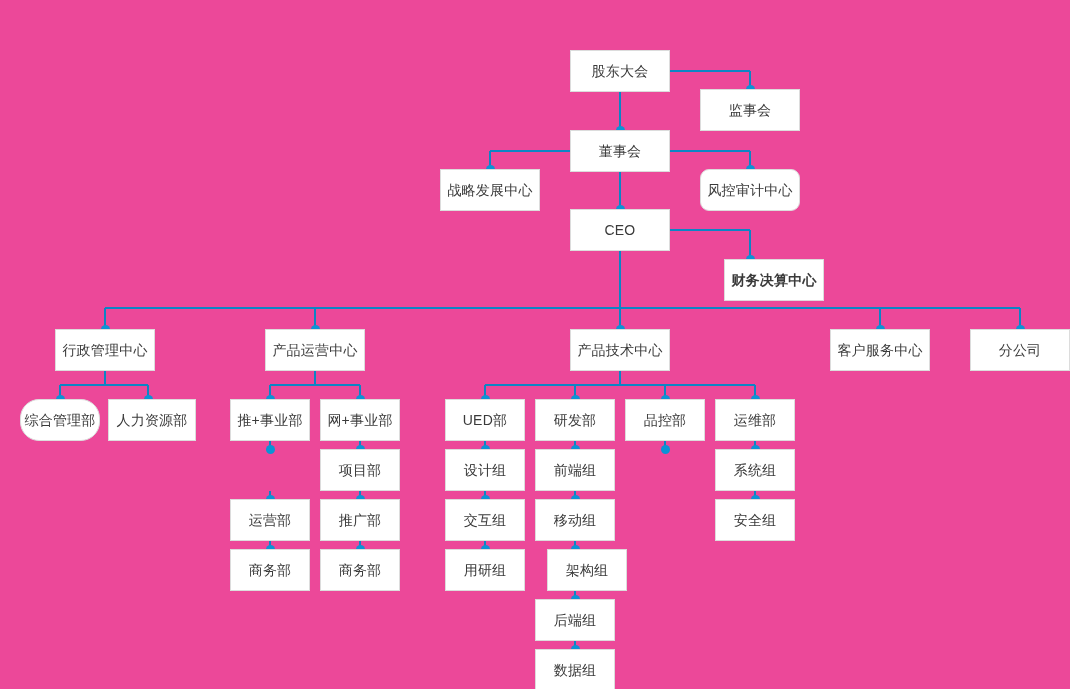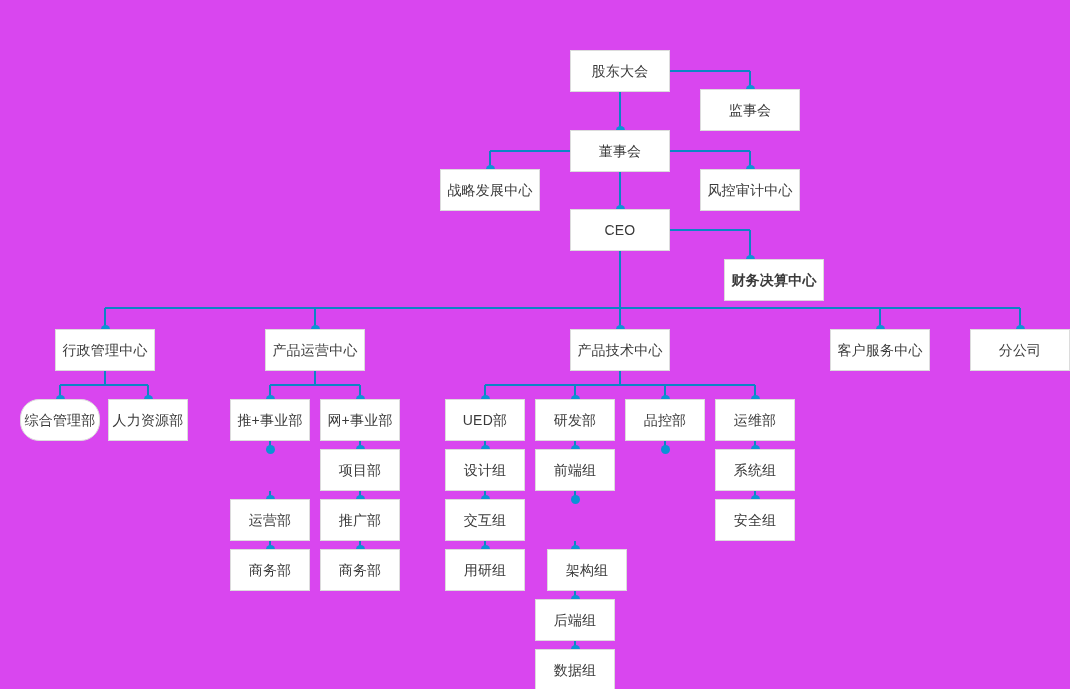--- a/index.html
+++ b/index.html
@@ -9,21 +9,21 @@
     background: #ffffff;
   }
   body {
     font-family: "Liberation Sans", "DejaVu Sans", sans-serif;
     -webkit-font-smoothing: antialiased;
   }
   #chart-root {
     position: relative;
     width: 1070px;
     height: 689px;
-    background: #d946ef;
+    background: #ec4899;
     overflow: hidden;
   }
   
   #connector-layer {
     position: absolute;
     left: 0;
     top: 0;
     width: 1070px;
     height: 689px;
     z-index: 1;
@@ -170,21 +170,21 @@
       </div>
       <div class="node" style="left: 700px; top: 89px; width: 100px; height: 42px; border-color: rgb(220, 220, 220); background: rgb(255, 255, 255); color: rgb(58, 58, 58);">
         <span class="node-label">监事会</span>
       </div>
       <div class="node" style="left: 570px; top: 130px; width: 100px; height: 42px; border-color: rgb(220, 220, 220); background: rgb(255, 255, 255); color: rgb(58, 58, 58);">
         <span class="node-label">董事会</span>
       </div>
       <div class="node" style="left: 440px; top: 169px; width: 100px; height: 42px; border-color: rgb(220, 220, 220); background: rgb(255, 255, 255); color: rgb(58, 58, 58);">
         <span class="node-label">战略发展中心</span>
       </div>
-      <div class="node" style="left: 700px; top: 169px; width: 100px; height: 42px; border-color: rgb(220, 220, 220); background: rgb(255, 255, 255); color: rgb(58, 58, 58);">
+      <div class="node" style="left: 700px; top: 169px; width: 100px; height: 42px; border-color: rgb(220, 220, 220); background: rgb(255, 255, 255); color: rgb(58, 58, 58); border-radius: 9px;">
         <span class="node-label">风控审计中心</span>
       </div>
       <div class="node" style="left: 570px; top: 209px; width: 100px; height: 42px; border-color: rgb(220, 220, 220); background: rgb(255, 255, 255); color: rgb(58, 58, 58);">
         <span class="node-label">CEO</span>
       </div>
       <div class="node" style="left: 724px; top: 259px; width: 100px; height: 42px; border-color: rgb(220, 220, 220); background: rgb(255, 255, 255); color: rgb(58, 58, 58); font-weight: bold;">
         <span class="node-label">财务决算中心</span>
       </div>
       <div class="node" style="left: 55px; top: 329px; width: 100px; height: 42px; border-color: rgb(220, 220, 220); background: rgb(255, 255, 255); color: rgb(58, 58, 58);">
         <span class="node-label">行政管理中心</span>
@@ -197,21 +197,21 @@
       </div>
       <div class="node" style="left: 830px; top: 329px; width: 100px; height: 42px; border-color: rgb(220, 220, 220); background: rgb(255, 255, 255); color: rgb(58, 58, 58);">
         <span class="node-label">客户服务中心</span>
       </div>
       <div class="node" style="left: 970px; top: 329px; width: 100px; height: 42px; border-color: rgb(220, 220, 220); background: rgb(255, 255, 255); color: rgb(58, 58, 58);">
         <span class="node-label">分公司</span>
       </div>
       <div class="node" style="left: 20px; top: 399px; width: 80px; height: 42px; border-color: rgb(220, 220, 220); background: rgb(255, 255, 255); color: rgb(58, 58, 58); border-radius: 19px;">
         <span class="node-label">综合管理部</span>
       </div>
-      <div class="node" style="left: 108px; top: 399px; width: 80px; height: 42px; border-color: rgb(220, 220, 220); background: rgb(255, 255, 255); color: rgb(58, 58, 58);">
+      <div class="node" style="left: 108px; top: 399px; width: 88px; height: 42px; border-color: rgb(220, 220, 220); background: rgb(255, 255, 255); color: rgb(58, 58, 58);">
         <span class="node-label">人力资源部</span>
       </div>
       <div class="node" style="left: 230px; top: 399px; width: 80px; height: 42px; border-color: rgb(220, 220, 220); background: rgb(255, 255, 255); color: rgb(58, 58, 58);">
         <span class="node-label">推+事业部</span>
       </div>
       <div class="node" style="left: 230px; top: 499px; width: 80px; height: 42px; border-color: rgb(220, 220, 220); background: rgb(255, 255, 255); color: rgb(58, 58, 58);">
         <span class="node-label">运营部</span>
       </div>
       <div class="node" style="left: 230px; top: 549px; width: 80px; height: 42px; border-color: rgb(220, 220, 220); background: rgb(255, 255, 255); color: rgb(58, 58, 58);">
         <span class="node-label">商务部</span>
@@ -238,20 +238,23 @@
         <span class="node-label">交互组</span>
       </div>
       <div class="node" style="left: 445px; top: 549px; width: 80px; height: 42px; border-color: rgb(220, 220, 220); background: rgb(255, 255, 255); color: rgb(58, 58, 58);">
         <span class="node-label">用研组</span>
       </div>
       <div class="node" style="left: 535px; top: 399px; width: 80px; height: 42px; border-color: rgb(220, 220, 220); background: rgb(255, 255, 255); color: rgb(58, 58, 58);">
         <span class="node-label">研发部</span>
       </div>
       <div class="node" style="left: 535px; top: 449px; width: 80px; height: 42px; border-color: rgb(220, 220, 220); background: rgb(255, 255, 255); color: rgb(58, 58, 58);">
         <span class="node-label">前端组</span>
+      </div>
+      <div class="node" style="left: 535px; top: 499px; width: 80px; height: 42px; border-color: rgb(220, 220, 220); background: rgb(255, 255, 255); color: rgb(58, 58, 58);">
+        <span class="node-label">移动组</span>
       </div>
       <div class="node" style="left: 535px; top: 549px; width: 80px; height: 42px; border-color: rgb(220, 220, 220); background: rgb(255, 255, 255); color: rgb(58, 58, 58); margin-left: 12px;">
         <span class="node-label">架构组</span>
       </div>
       <div class="node" style="left: 535px; top: 599px; width: 80px; height: 42px; border-color: rgb(220, 220, 220); background: rgb(255, 255, 255); color: rgb(58, 58, 58);">
         <span class="node-label">后端组</span>
       </div>
       <div class="node" style="left: 535px; top: 649px; width: 80px; height: 42px; border-color: rgb(220, 220, 220); background: rgb(255, 255, 255); color: rgb(58, 58, 58);">
         <span class="node-label">数据组</span>
       </div>

